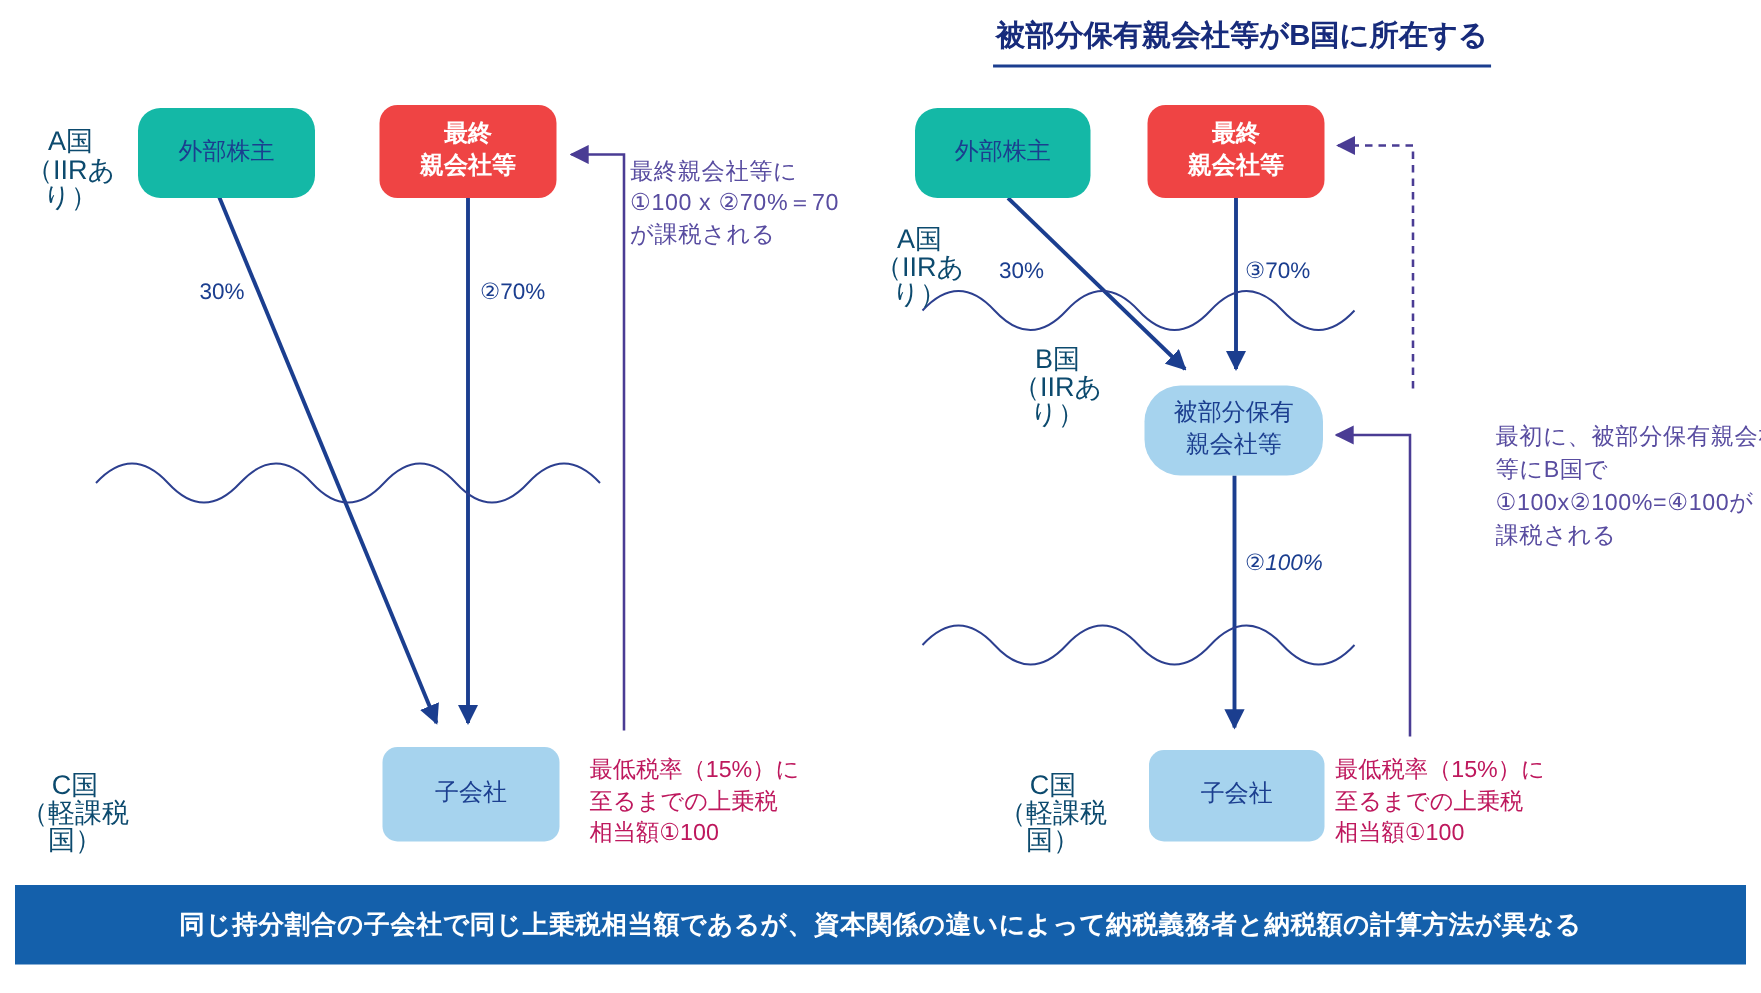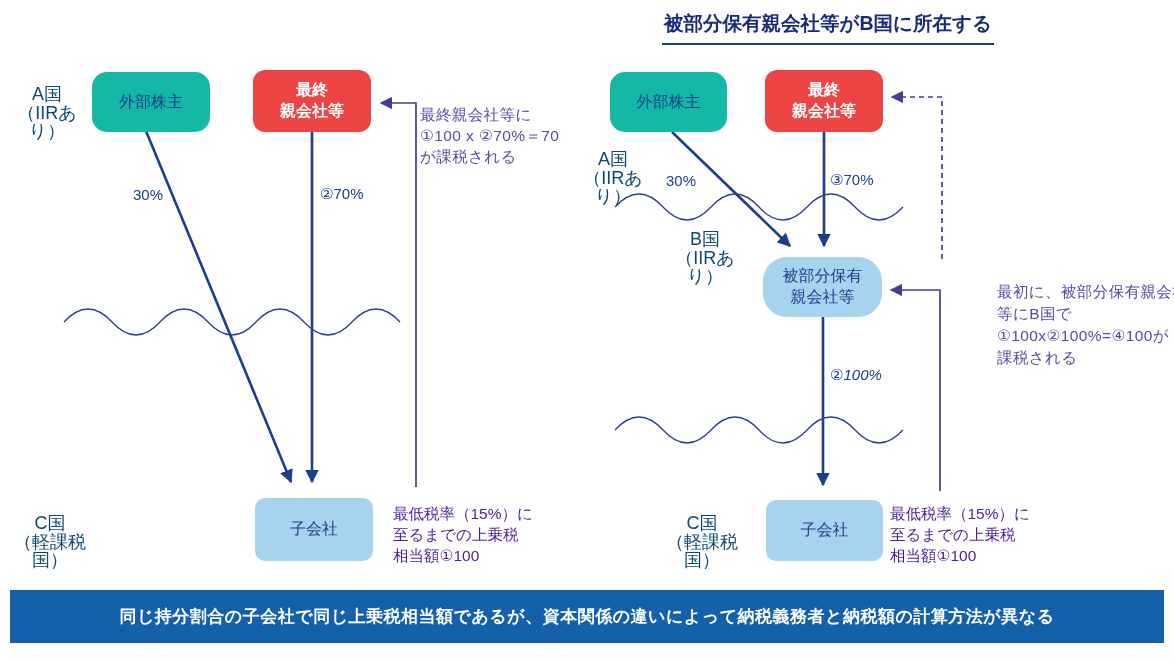--- a/index.html
+++ b/index.html
@@ -20,21 +20,21 @@
   .box.gray{background:#14b8a6;color:#1B3E8F;border-radius:15px;}
   .box.deep{background:#ef4444;color:#ffffff;font-weight:bold;}
   .box.light{background:#A6D3EE;color:#1B3E8F;border-radius:10px;}
   .lbl{
     position:absolute;color:#0c4a6e;font-size:18px;line-height:18.5px;
     text-align:center;white-space:pre-line;
   }
   .pct{position:absolute;color:#1B3E8F;font-size:15px;white-space:nowrap;}
   .note{position:absolute;white-space:pre-line;font-size:15.5px;line-height:21px;}
   .note.purple{color:#584CA0;letter-spacing:0.4px;}
-  .note.navy{color:#4c1d95;}
+  .note.navy{color:#be185d;}
   .banner{
     position:absolute;left:10px;top:590px;width:1154px;height:53px;background:#1460AB;
     color:#ffffff;font-size:17px;font-weight:bold;letter-spacing:0.5px;
     display:flex;align-items:center;justify-content:center;text-align:center;
   }
 </style>
 </head>
 <body>
 
 <div id="canvas">

